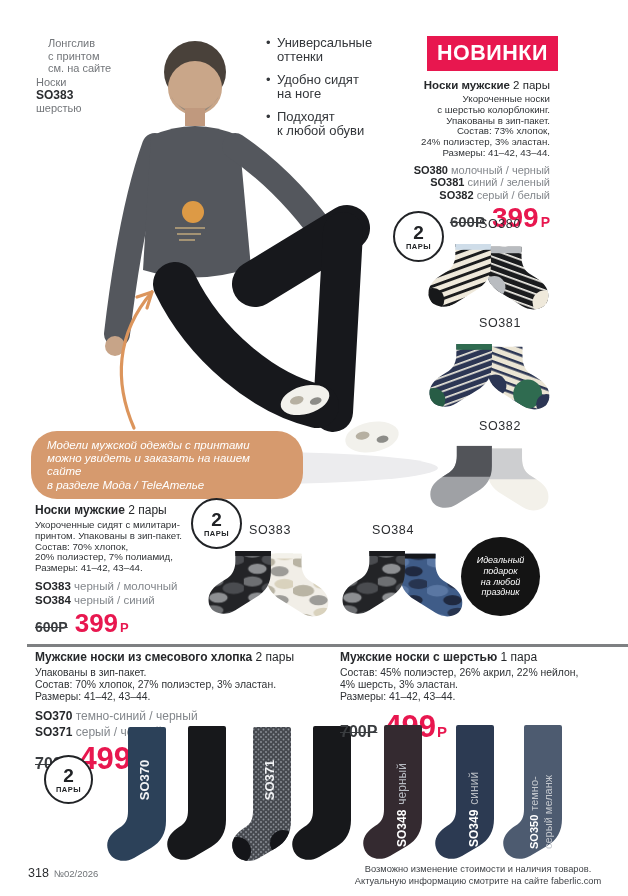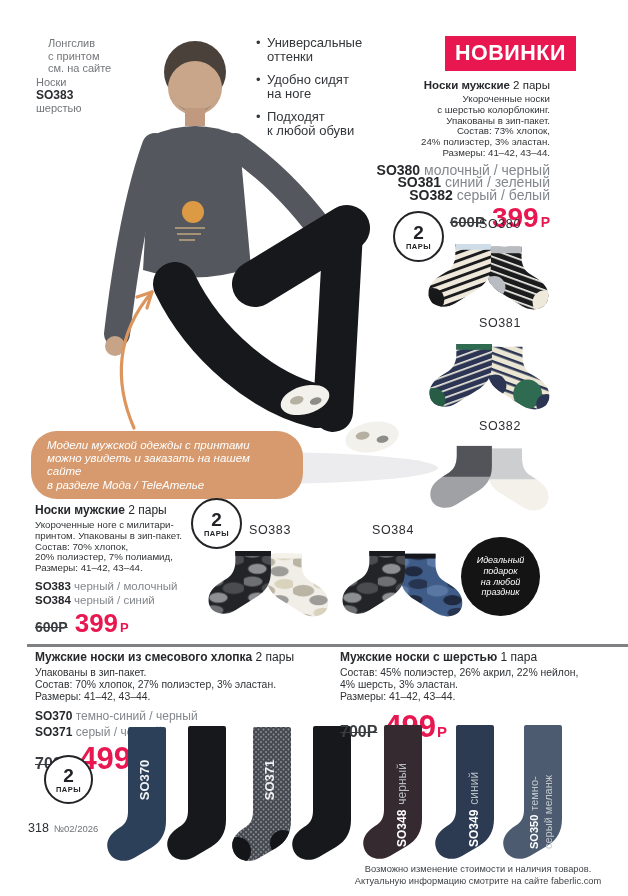--- a/index.html
+++ b/index.html
@@ -13,21 +13,21 @@
   .code{font-weight:bold;color:#26282b;}
   .bullets{font-size:13px;line-height:14px;color:#33363a;}
   .bullet{margin-bottom:9px;position:relative;padding-left:11px;}
   .bullet::before{content:"•";position:absolute;left:0;top:0;}
   .banner{background:var(--accent-pink,#e8174f);color:#fff;font-weight:bold;
           font-size:21.5px;letter-spacing:.5px;padding:5px 10px;}
   .rightcol{width:240px;text-align:right;}
   .rc-title{font-size:11.5px;margin-bottom:3px;}
   .rc-title .tb{font-weight:bold;}
   .desc{font-size:9.7px;line-height:10.8px;color:#2f3235;}
-  .variants{margin-top:5px;font-size:14px;line-height:12.5px;}
+  .variants{margin-top:5px;font-size:11px;line-height:12.5px;}
   .vcol{color:#83878c;}
   .pricerow{display:flex;align-items:baseline;gap:7px;margin-top:3px;}
   .pricerow.right{justify-content:flex-end;}
   .oldprice{font-weight:bold;color:#3a3d40;text-decoration:line-through;}
   .newprice{font-weight:bold;color:var(--accent-pink,#e8174f);line-height:1;}
   .cur{font-weight:bold;color:var(--accent-pink,#e8174f);}
   .badge{border:2px solid #212326;border-radius:50%;background:#fff;
          display:flex;flex-direction:column;align-items:center;justify-content:center;
          line-height:1;color:#212326;}
   .badge .b-big{font-weight:bold;font-size:19px;}
@@ -149,36 +149,36 @@
     <div>с принтом</div>
     <div>см. на сайте</div>
   </div>
 
   <div class="abs heroprod" style="left:36px;top:76px;">
     <div>Носки</div>
     <div class="code">SO383</div>
     <div>шерстью</div>
   </div>
 
-  <div class="abs bullets" style="left:256px;top:36px;">
+  <div class="abs bullets" style="left:266px;top:36px;">
     <div class="bullet">
       <div>Универсальные</div>
       <div>оттенки</div>
     </div>
     <div class="bullet">
       <div>Удобно сидят</div>
       <div>на ноге</div>
     </div>
     <div class="bullet">
       <div>Подходят</div>
       <div>к любой обуви</div>
     </div>
   </div>
 
-  <div class="abs banner" style="left:445px;top:36px;">НОВИНКИ</div>
+  <div class="abs banner" style="left:427px;top:36px;">НОВИНКИ</div>
 
   <div class="abs rightcol" style="right:78px;top:79px;">
     <div class="rc-title">
       <span class="tb">Носки мужские</span>
       <span>2 пары</span>
     </div>
     <div class="desc">
       <div>Укороченные носки</div>
       <div>с шерстью колорблокинг.</div>
       <div>Упакованы в зип-пакет.</div>
@@ -262,21 +262,21 @@
     <div>можно увидеть и заказать на нашем сайте</div>
     <div>в разделе Мода / TeleАтелье</div>
   </div>
 
   <div class="abs midblock" style="left:35px;top:503px;">
     <div class="sect-title">
       <span class="tb">Носки мужские</span>
       <span>2 пары</span>
     </div>
     <div class="desc">
-      <div>Укороченные ноге с милитари-</div>
+      <div>Укороченные сидят с милитари-</div>
       <div>принтом. Упакованы в зип-пакет.</div>
       <div>Состав: 70% хлопок,</div>
       <div>20% полиэстер, 7% полиамид,</div>
       <div>Размеры: 41–42, 43–44.</div>
     </div>
     <div class="variants" style="font-size:11.5px;line-height:14px;">
       <div><span class="code">SO383</span> <span class="vcol">черный / молочный</span></div>
       <div><span class="code">SO384</span> <span class="vcol">черный / синий</span></div>
     </div>
     <div class="pricerow">
@@ -381,21 +381,21 @@
     <g transform="translate(2,2)">
         <g clip-path="url(#clipC)">
       <rect x="-5" y="-5" width="96" height="160" fill="url(#dots)"></rect>
       <circle cx="10" cy="128" r="14" fill="#141519"></circle>
       <circle cx="56" cy="120" r="13" fill="#141519"></circle>
         </g>
       <text transform="translate(47,57) rotate(-90)" text-anchor="middle" font-size="13" font-weight="bold" fill="#f2f3f5">SO371</text>
     </g>
   </svg>
 
-  <div class="abs footer" style="left:28px;top:821px;">
+  <div class="abs footer" style="left:28px;top:866px;">
     <span class="pg">318</span>
     <span class="iss">№02/2026</span>
   </div>
 
   <div class="abs" style="left:340px;top:650px;width:288px;">
     <div class="sect-title">
       <span class="tb">Мужские носки с шерстью</span>
       <span>1 пара</span>
     </div>
     <div class="desc" style="font-size:10.4px;line-height:12px;">

